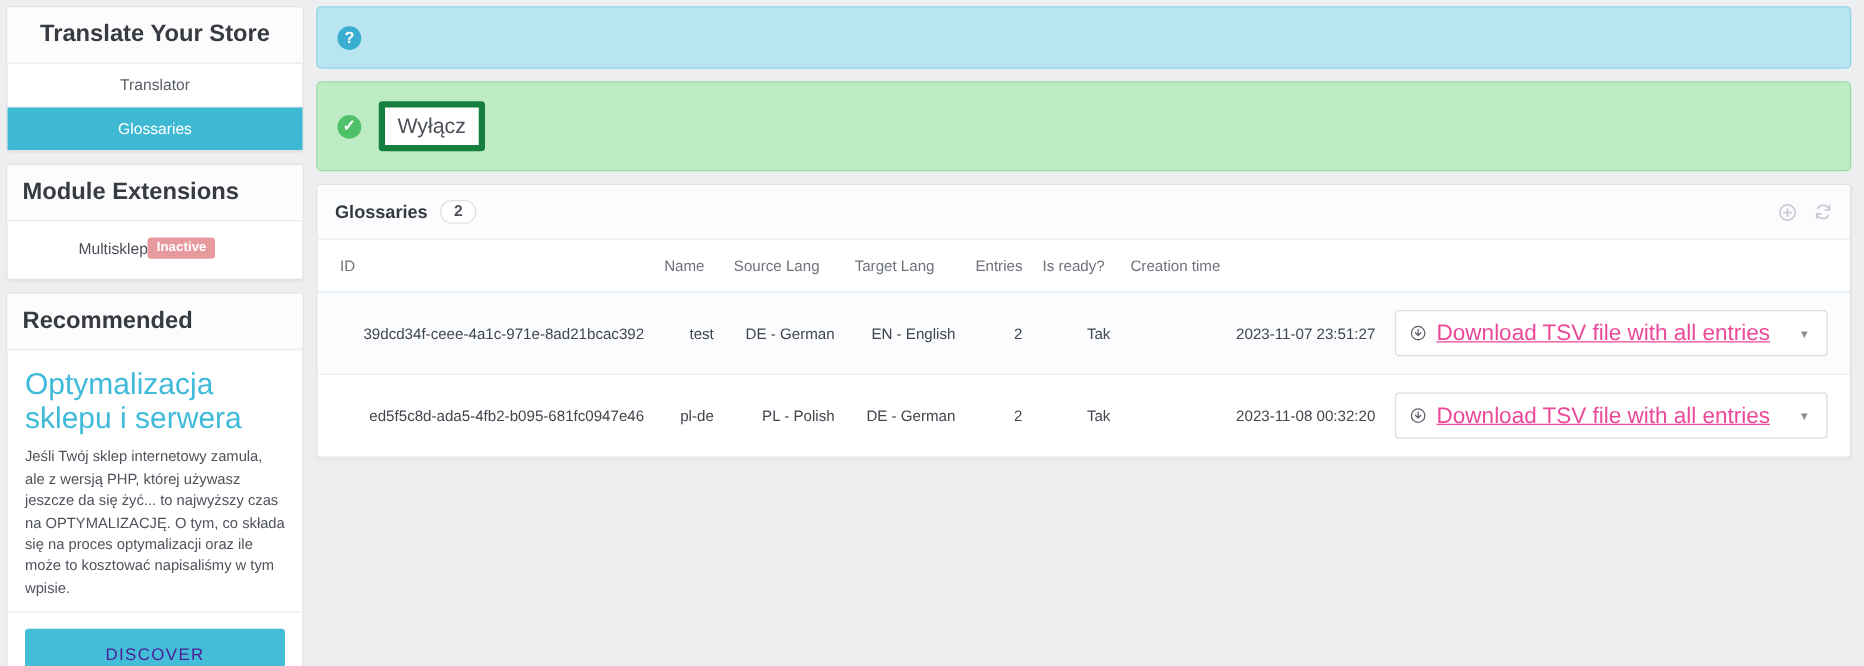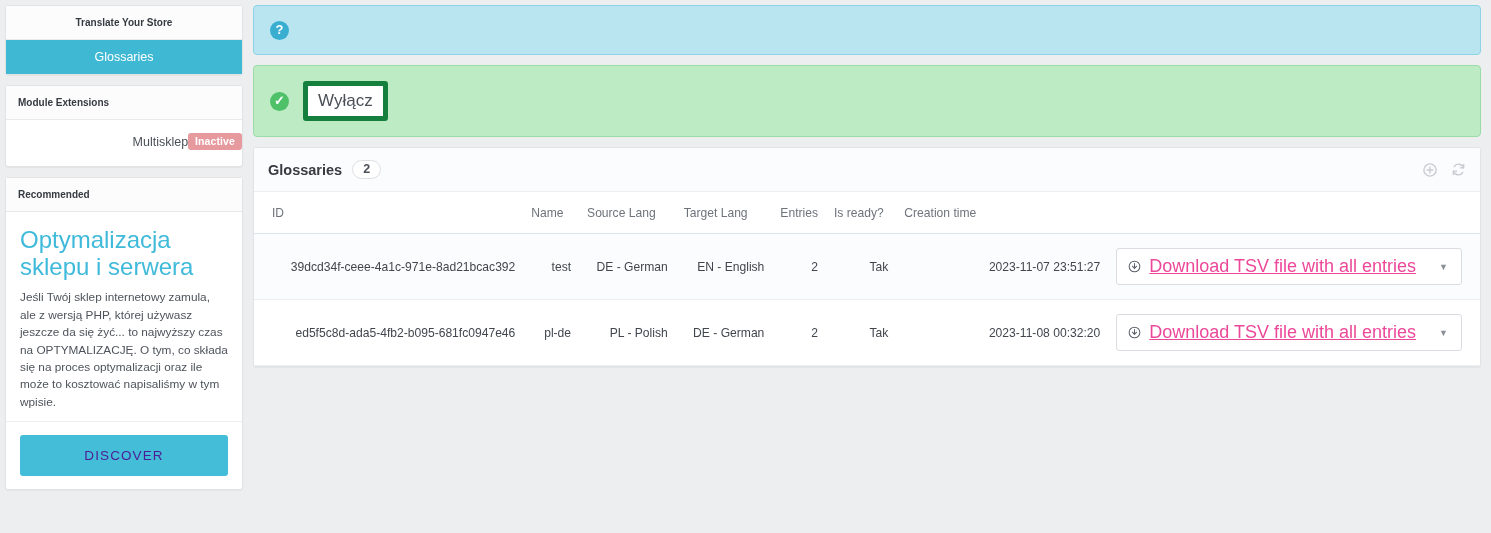--- a/index.html
+++ b/index.html
@@ -35,21 +35,21 @@
   .panel {
     background: #ffffff;
     border: 1px solid #e2e3e5;
     border-radius: 3px;
     box-shadow: 0 1px 1px rgba(0,0,0,0.04);
   }
 
   .panel-heading {
     padding: 11px 12px;
     font-weight: bold;
-    font-size: 10px;
+    font-size: 19px;
     color: #363a41;
     border-bottom: 1px solid #e9eaec;
     background: #fcfcfd;
   }
 
   .panel-heading.centered { text-align: center; }
 
   .nav-list { display: flex; flex-direction: column; }
 
   .nav-item {
@@ -62,22 +62,22 @@
   }
   .nav-item:last-child { border-bottom: none; }
   .nav-item.active {
     background: #3fb8d4;
     color: #ffffff;
   }
 
   .ext-row {
     display: flex;
     align-items: center;
-    justify-content: flex-end;
-    padding: 13px 0 16px 12px;
+    justify-content: center;
+    padding: 13px 25px 16px 12px;
     font-size: 12.5px;
     color: #4b5058;
   }
 
   .badge-inactive {
     background: #e79a9e;
     color: #ffffff;
     font-size: 10.5px;
     font-weight: bold;
     padding: 2px 7px 3px 7px;
@@ -301,20 +301,21 @@
 </head>
 <body>
 
 <div class="page">
 
   <div class="sidebar">
 
     <div class="panel">
       <div class="panel-heading centered">Translate Your Store</div>
       <div class="nav-list">
+        <div class="nav-item">Translator</div>
         <div class="nav-item active">Glossaries</div>
       </div>
     </div>
 
     <div class="panel">
       <div class="panel-heading">Module Extensions</div>
       <div class="ext-row">
         <span>Multisklep</span>
         <span class="badge-inactive">Inactive</span>
       </div>

